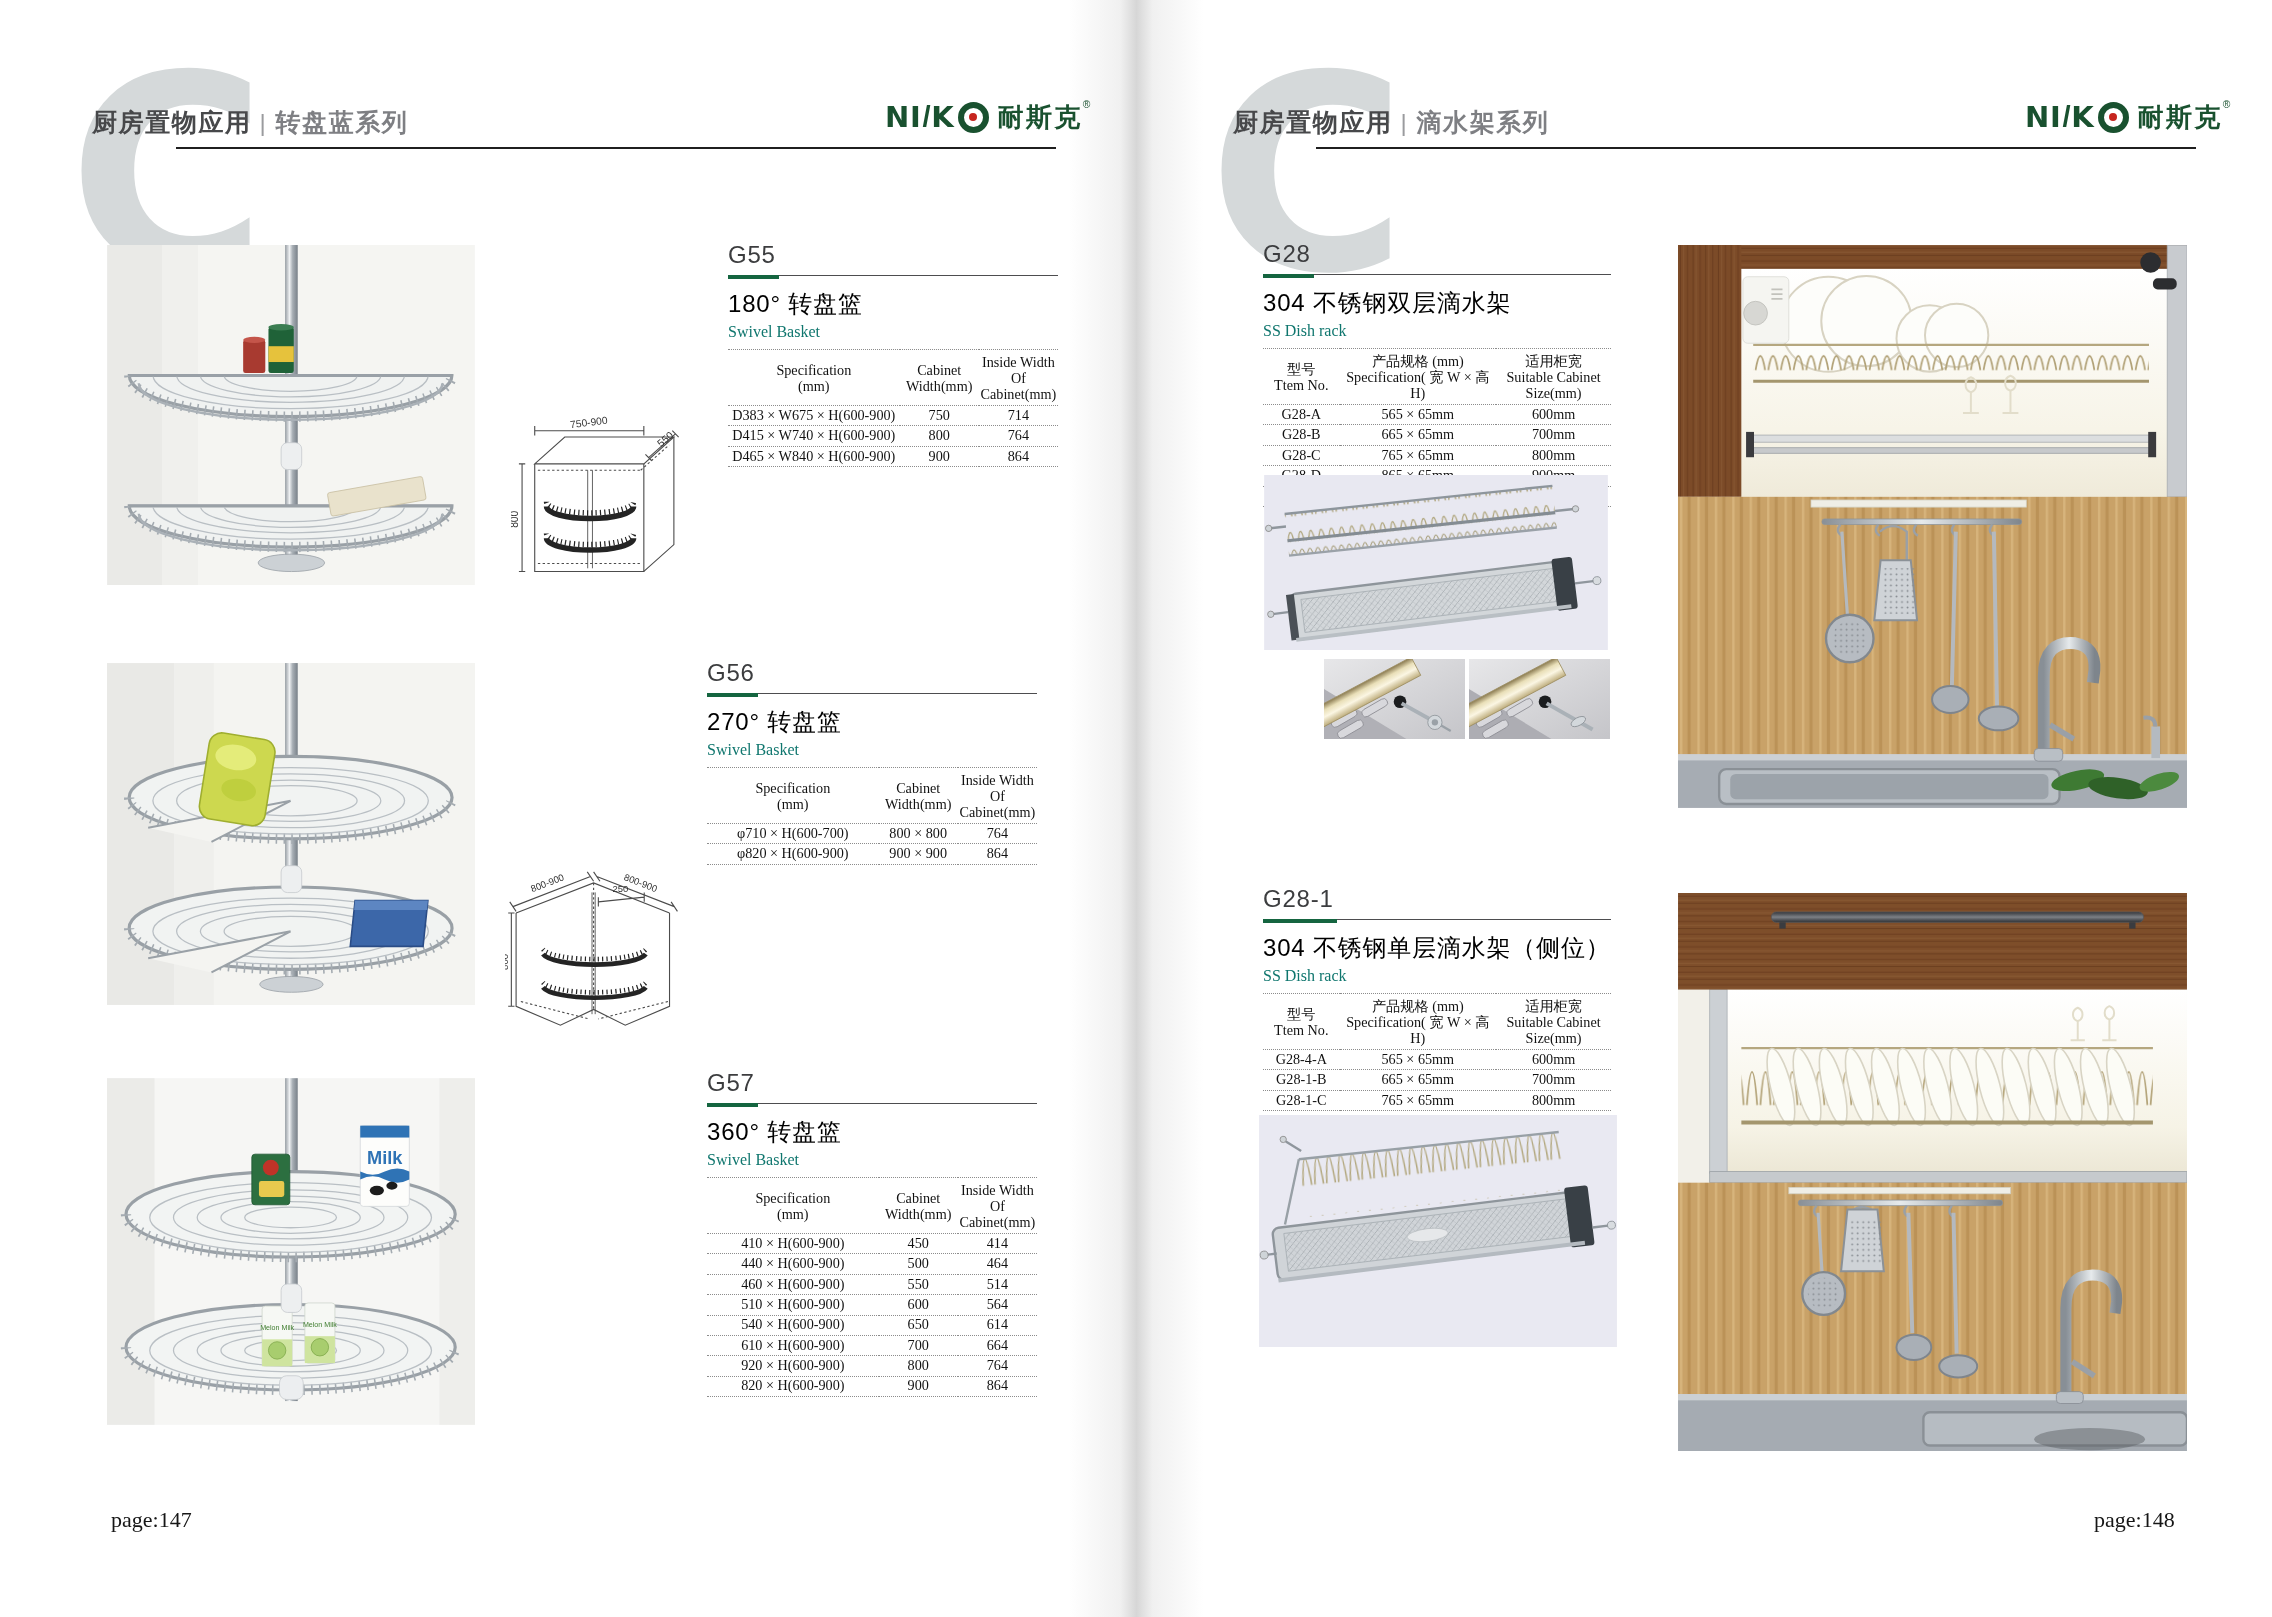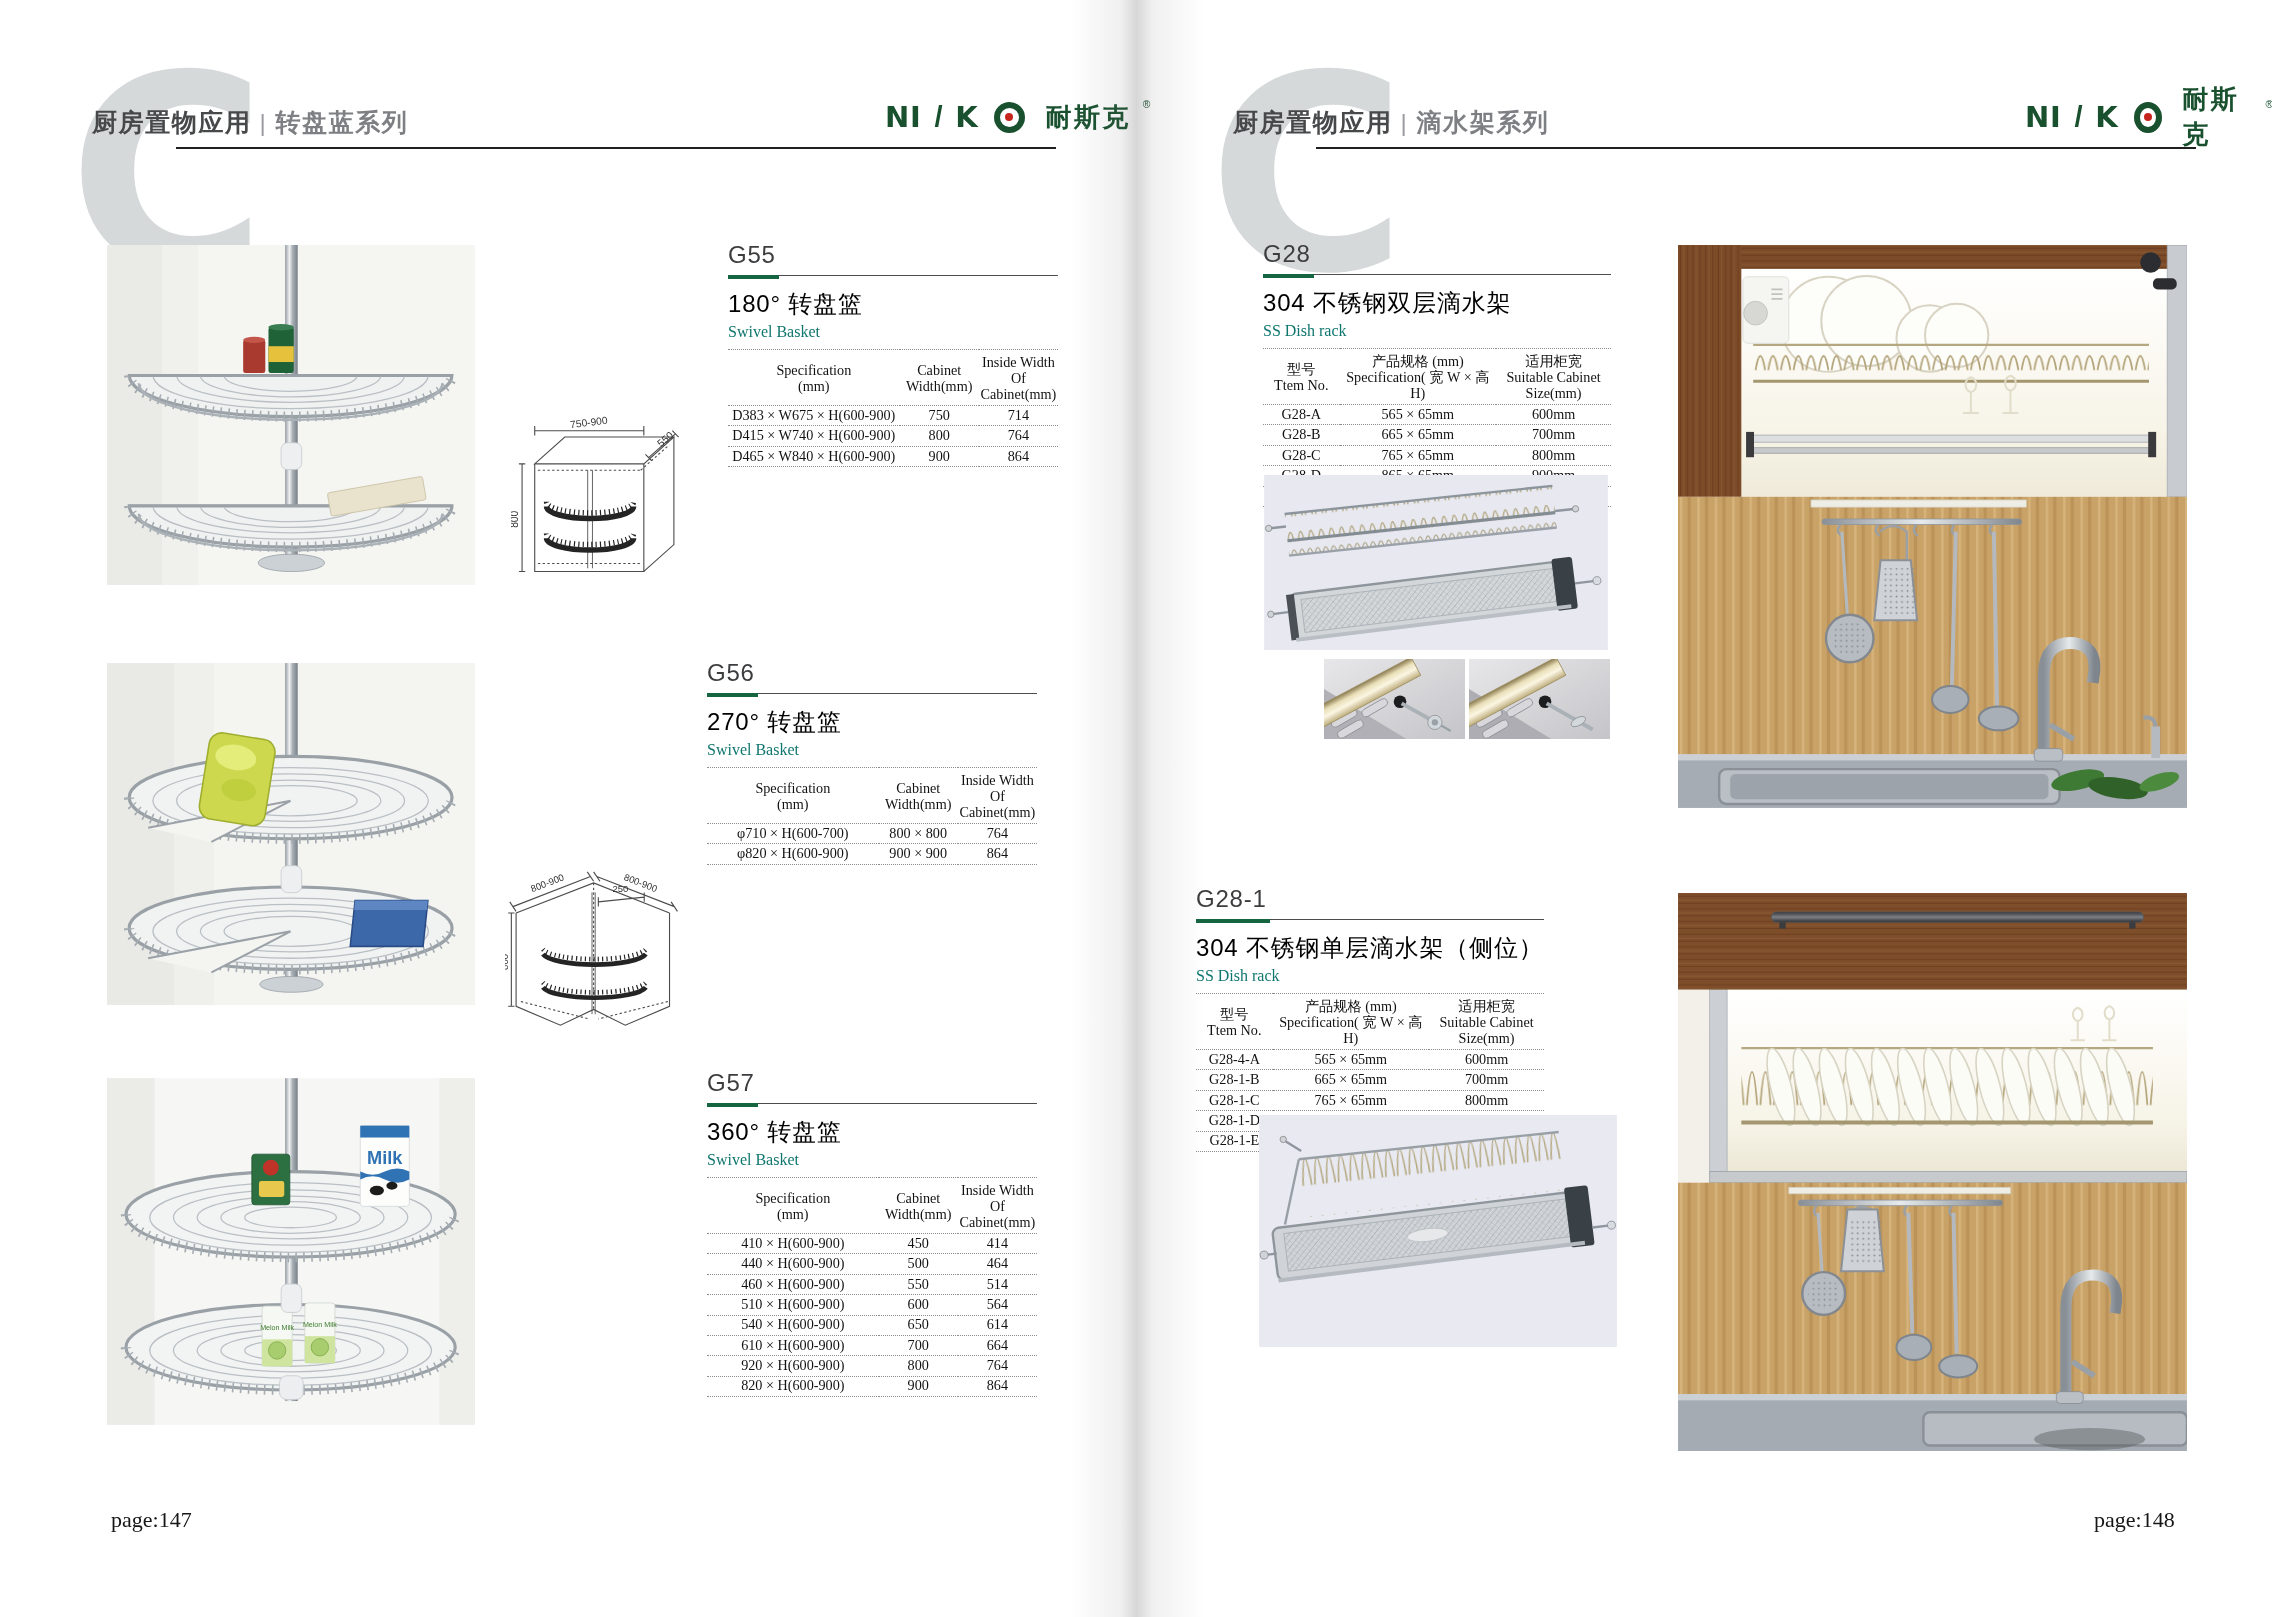--- a/index.html
+++ b/index.html
@@ -6,21 +6,21 @@
   .spread{position:relative;width:2273px;height:1618px;background:#fff;overflow:hidden;
           font-family:"Liberation Sans",sans-serif;}
   .abs{position:absolute;}
   .watermark{position:absolute;top:40px;font-size:271px;line-height:1;font-weight:bold;
              color:#d5d9da;font-family:"DejaVu Sans",sans-serif;}
   .page-header-title{position:absolute;top:106px;font-size:25px;font-weight:bold;color:#47484a;
                      letter-spacing:1.6px;white-space:nowrap;}
   .page-header-title .divider{color:#9a9b9e;font-weight:normal;margin:0 8px;font-size:24px;}
   .page-header-title .series{color:#7e7f83;font-weight:bold;}
   .header-rule{position:absolute;top:147px;height:1.6px;background:#1f1f1f;}
-  .logo{position:absolute;top:99px;height:36px;display:flex;align-items:center;color:#19512f;gap:12px;}
+  .logo{position:absolute;top:99px;height:36px;display:flex;align-items:center;color:#19512f;}
   .logo-latin{font-size:29px;font-weight:900;font-family:"DejaVu Sans",sans-serif;letter-spacing:0.8px;}
   .logo-slash{font-size:29px;font-weight:900;margin:0 0.8px;}
   .logo-ring{width:19px;height:19px;border:6.3px solid #19512f;border-radius:50%;display:inline-block;
              position:relative;margin:0 3.2px;}
   .logo-dot{position:absolute;left:50%;top:50%;transform:translate(-50%,-50%);width:8px;height:8px;
             background:#c6251e;border-radius:50%;}
   .logo-cn{font-size:26px;font-weight:900;margin-left:5.5px;letter-spacing:2.4px;}
   .logo-reg{font-size:10.3px;align-self:flex-start;margin-top:0;}
   .section{position:absolute;}
   .sec-head{border-bottom:1.6px solid #4d4d4f;}
@@ -658,21 +658,21 @@
       <path d="M462,645 V545 q0,-46 40,-42 q26,4 24,34 l-2,16" fill="none" stroke="url(#k1cr)" stroke-width="15"></path>
       <rect x="450" y="636" width="36" height="16" rx="5" fill="#b9bfc5" stroke="#868c93"></rect>
       <path d="M470,606 l30,18" stroke="#9aa0a7" stroke-width="7"></path>
     </g>
     <g>
       <rect x="598" y="608" width="11" height="40" fill="#b4bac0"></rect>
       <path d="M603,608 q0,-13 -15,-11" stroke="#9aa0a7" stroke-width="5" fill="none"></path>
     </g>
   </svg>
 
-  <div class="section" style="left:1196px;top:885px;width:348px;">
+  <div class="section" style="left:1263px;top:885px;width:348px;">
     <div class="sec-head"><span class="sec-code">G28-1</span></div>
     <div class="sec-cn">304 不锈钢单层滴水架（侧位）</div>
     <div class="sec-en">SS Dish rack</div>
     <table class="spec-table">
       <colgroup>
           <col style="width:22%">
           <col style="width:45%">
           <col style="width:33%">
         </colgroup>
       <thead>

